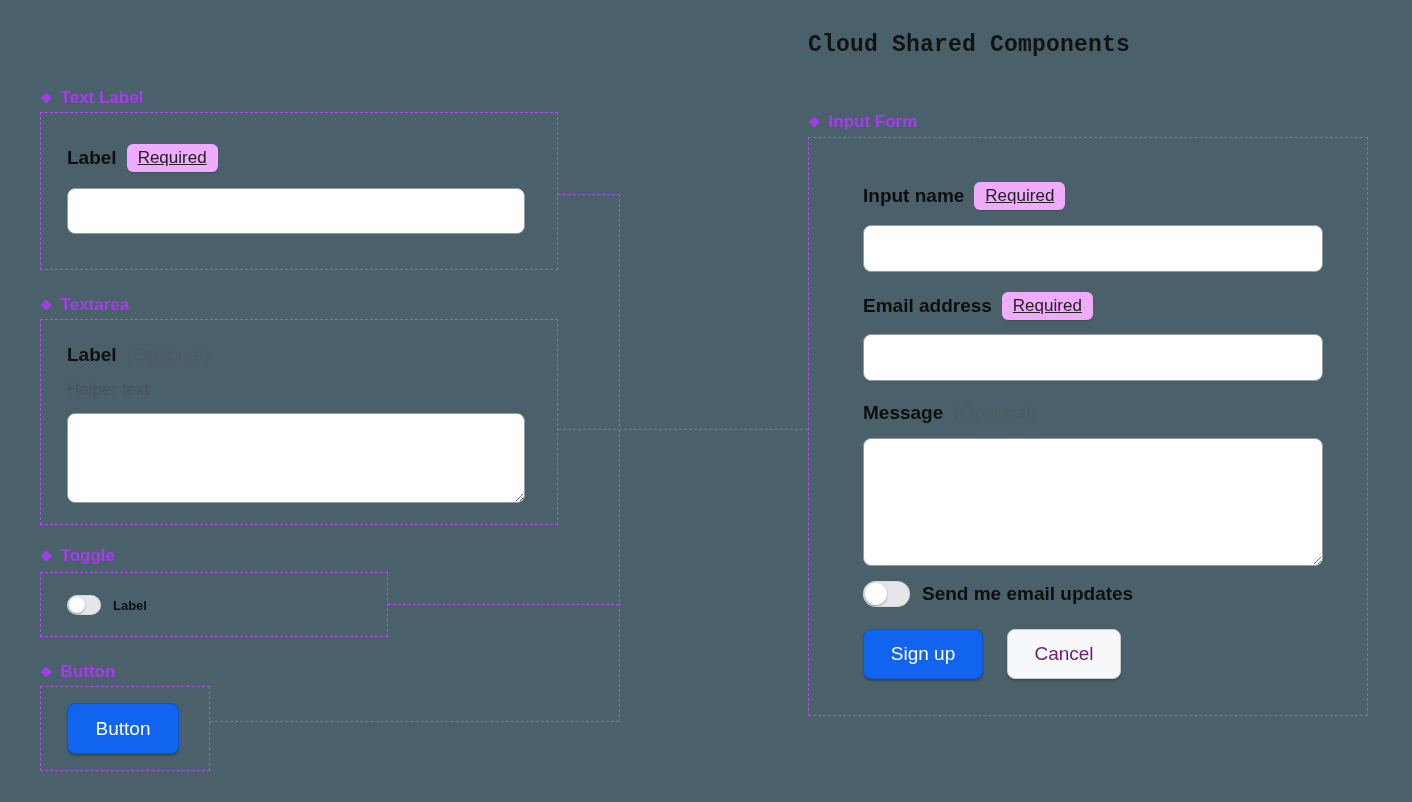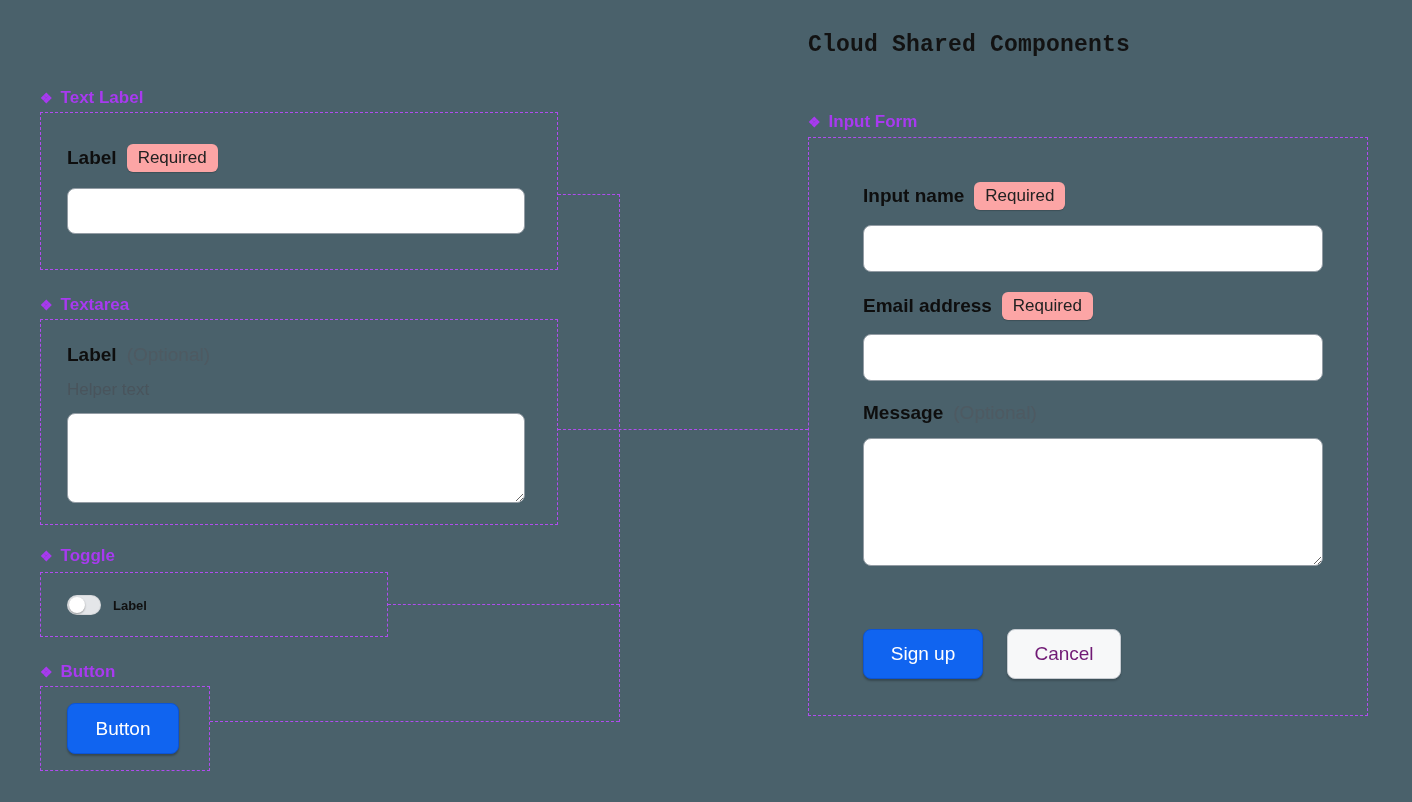--- a/index.html
+++ b/index.html
@@ -21,23 +21,24 @@
 
   .dashed-box { position:absolute; border:1.5px dashed #b14cf0; }
   .connector  { position:absolute; }
   .connector.h { border-top:1.5px dashed #b14cf0; height:0; }
   .connector.v { border-left:1.5px dashed #b14cf0; width:0; }
 
   .label-row { position:absolute; display:flex; align-items:center; gap:10px; }
   .field-label { font-size:19px; font-weight:bold; color:#0e0e0e; }
   .muted { font-size:19px; color:#4e5a62; }
   .badge {
-    background:#fca5a5; border-radius:6px; padding:4px 11px;
+    background:#f0abfc; border-radius:6px; padding:4px 11px;
     font-size:17px; color:#222; box-shadow:0 1px 1px rgba(0,0,0,.18);
     white-space:nowrap;
+    text-decoration:underline;
   }
   .helper { position:absolute; font-size:17px; color:#49545c; }
 
   .text-input {
     position:absolute; background:#fff; border:1px solid #939ca4;
     border-radius:8px; outline:none; font-size:17px; padding:0 12px; color:#111;
   }
   .text-area {
     position:absolute; background:#fff; border:1px solid #939ca4;
     border-radius:8px; outline:none; font-size:17px; padding:10px 12px;
@@ -153,20 +154,26 @@
       <span class="badge">Required</span>
     </div>
     <input class="text-input" style="left: 54px; top: 196px; width: 460px; height: 47px;">
 
     <div class="label-row" style="left:54px; top:264px">
       <span class="field-label">Message</span>
       <span class="muted">(Optional)</span>
     </div>
     <textarea class="text-area" style="left: 54px; top: 300px; width: 460px; height: 128px;"></textarea>
 
+    <div class="toggle-row" style="left:54px; top:443px">
+      <span class="toggle large">
+          <span class="knob"></span>
+        </span>
+      <span class="toggle-label-lg">Send me email updates</span>
+    </div>
 
     <div class="btn-row" style="left:54px; top:491px">
       <button class="btn btn-primary" style="width:120px; height:50px">Sign up</button>
       <button class="btn btn-secondary" style="width:114px; height:50px">Cancel</button>
     </div>
   </div>
 
 </div>
 
 </body></html>

